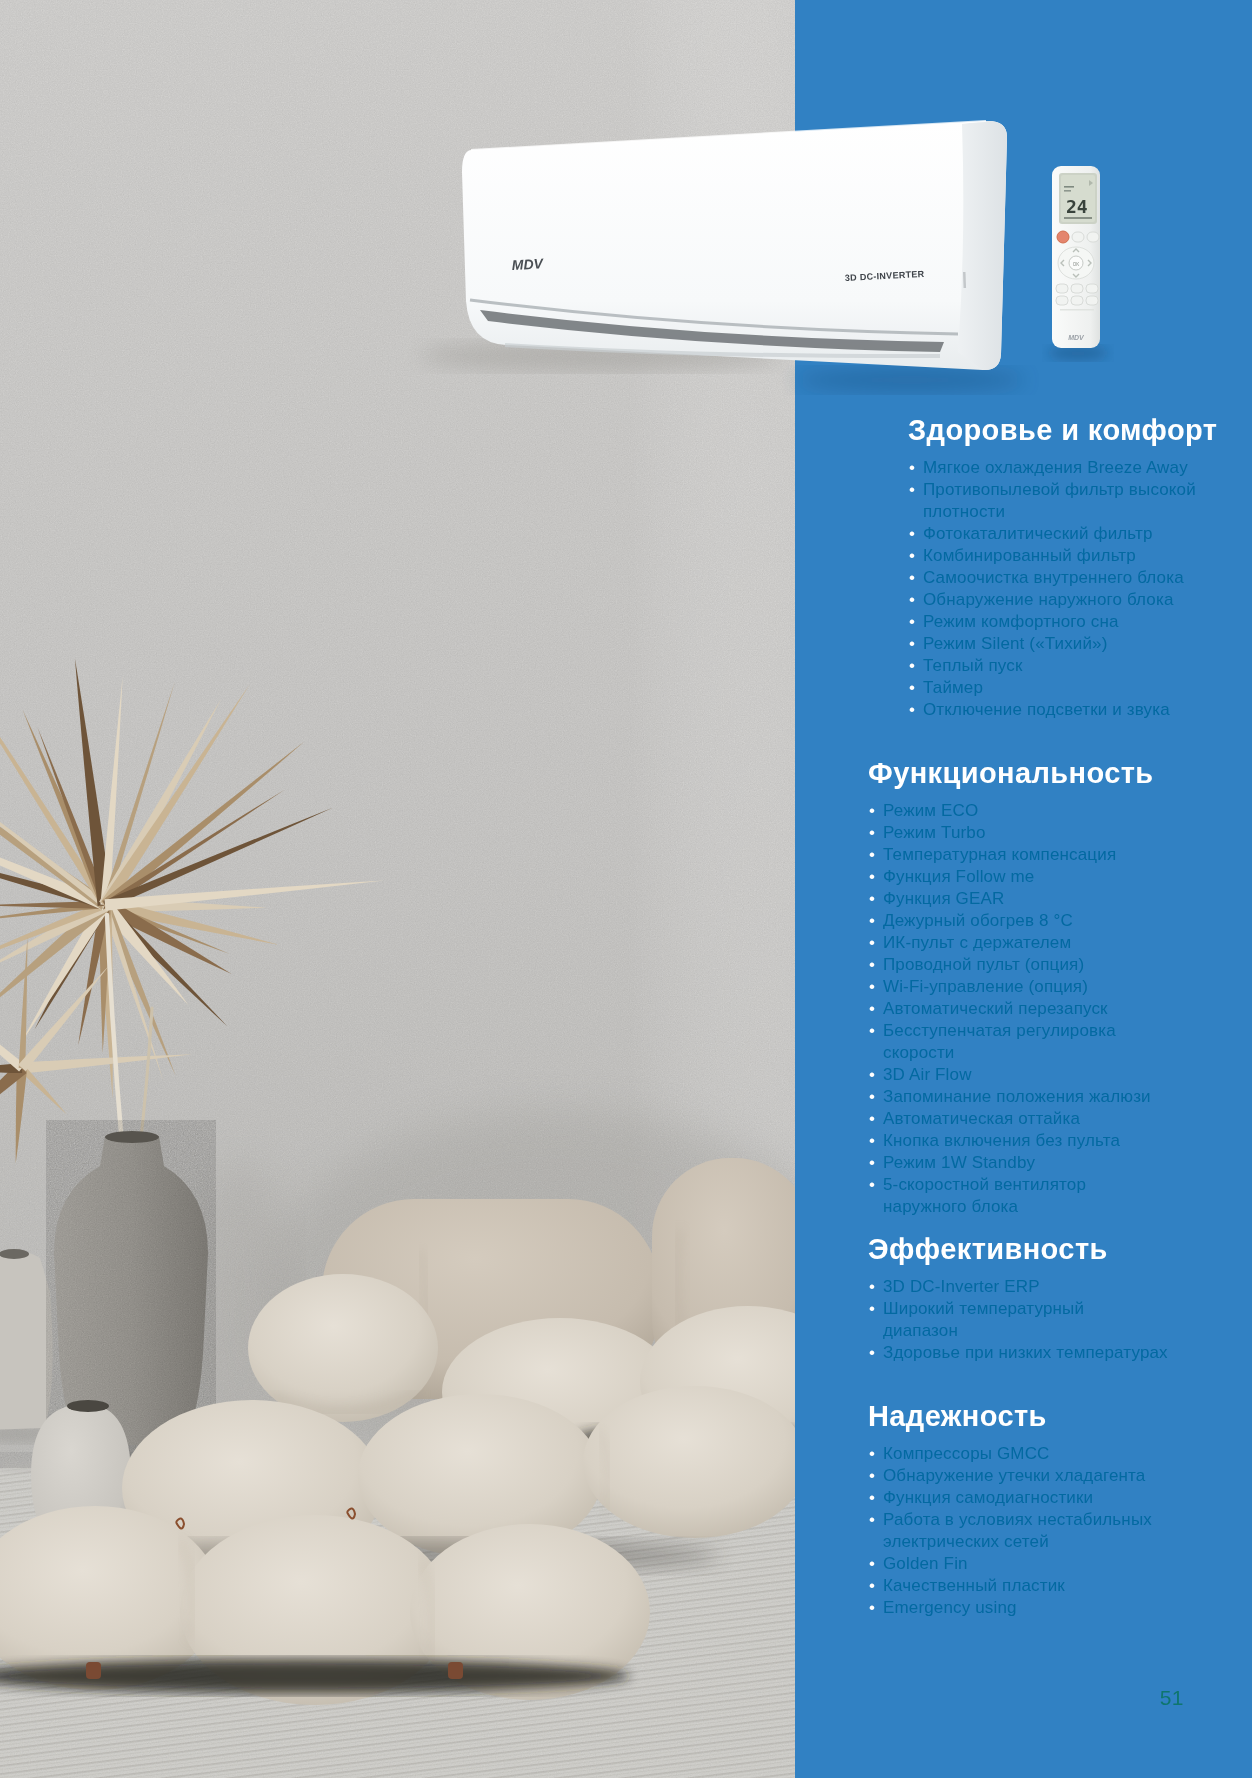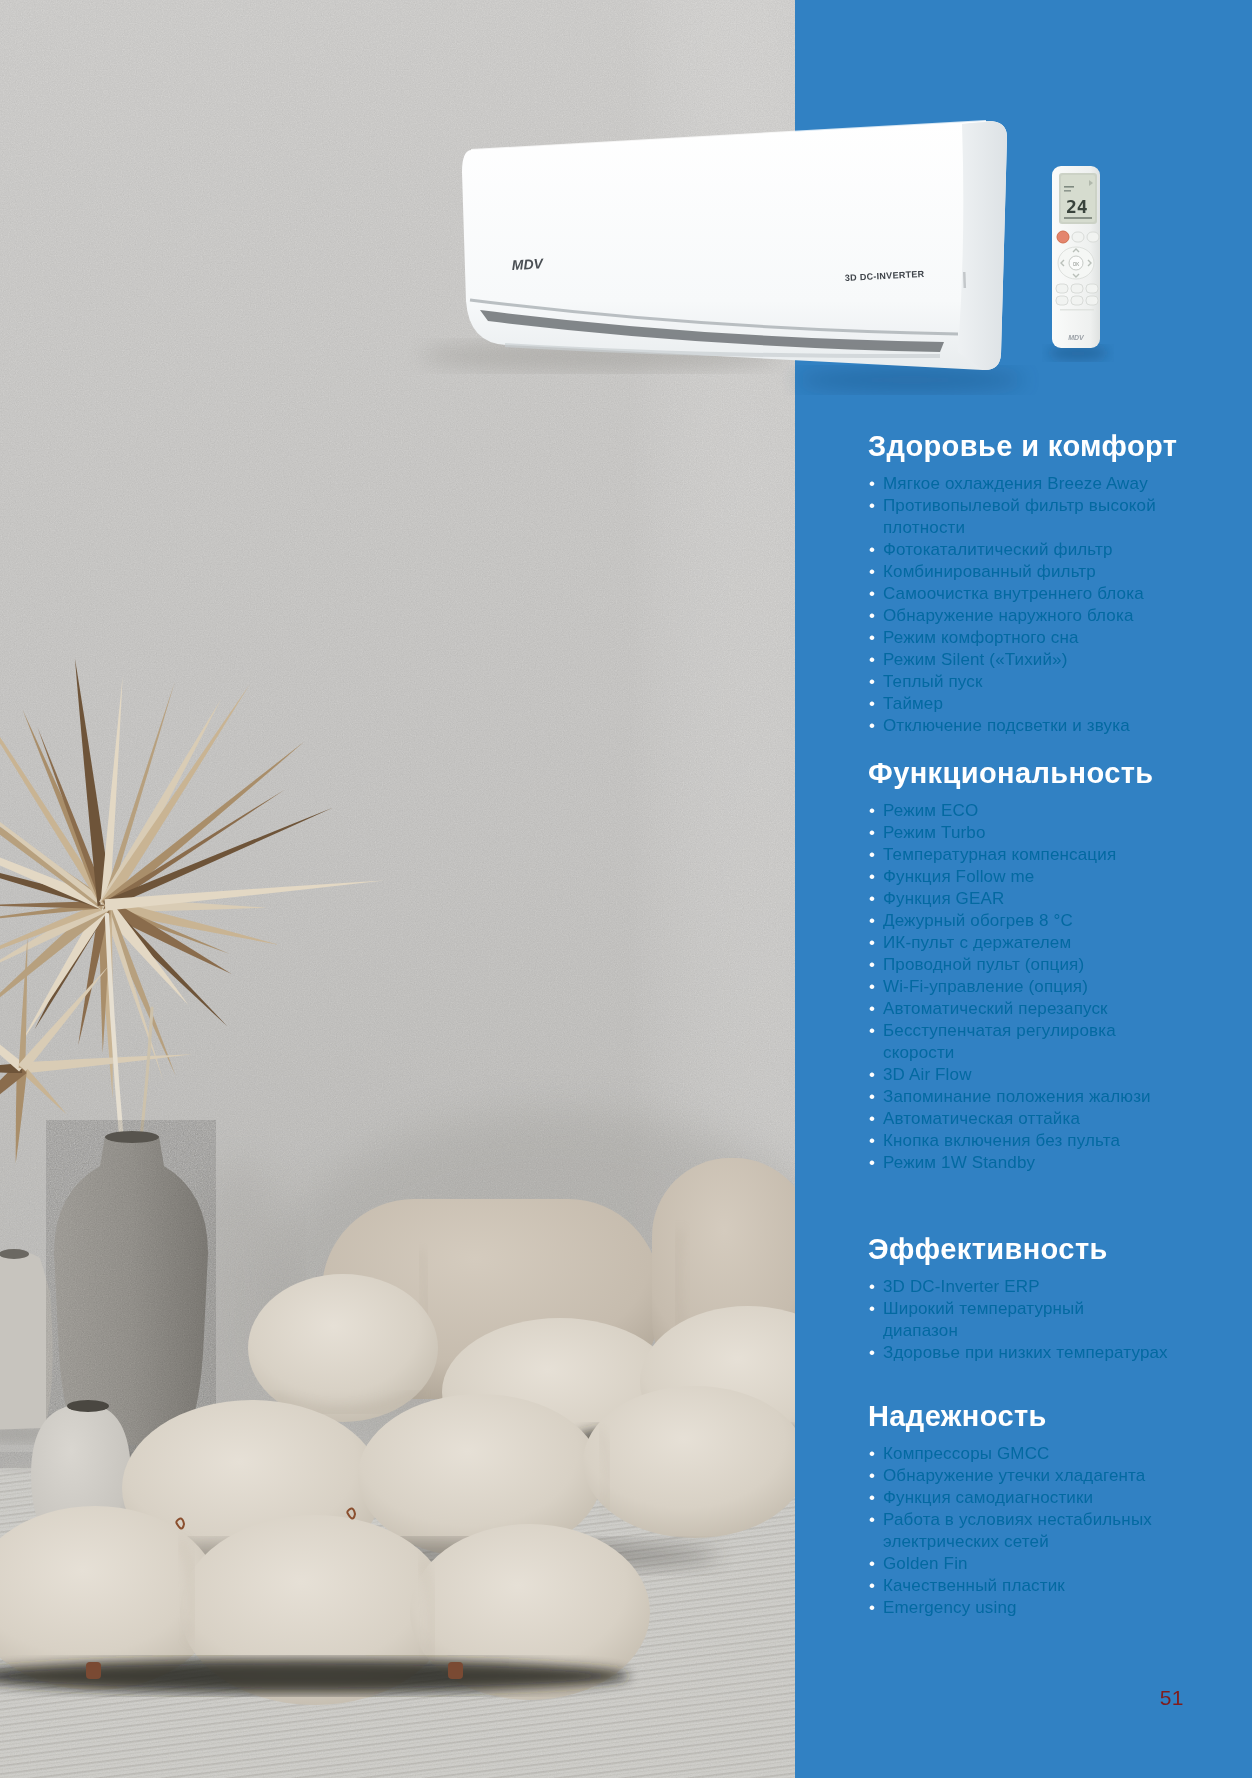--- a/index.html
+++ b/index.html
@@ -11,38 +11,38 @@
   .photo-svg{position:absolute;left:0;top:0;}
   .blue-panel{
     position:absolute;left:795px;top:0;width:457px;height:1778px;
     background:var(--accent,#3181c3);
   }
   .hero-svg{position:absolute;left:0;top:60px;}
   .features{
     position:absolute;left:868px;top:0;width:320px;height:1778px;color:#fff;
   }
   .section{position:absolute;left:0;width:320px;}
-  .section:nth-of-type(1){top:430px;}
+  .section:nth-of-type(1){top:414px;margin-left:40px;}
   .section:nth-of-type(2){top:757px;}
   .section:nth-of-type(3){top:1233px;}
   .section:nth-of-type(4){top:1400px;}
   .section h2{
     margin:0 0 10px 0;font-size:29px;line-height:1.15;font-weight:700;
     letter-spacing:.4px;color:#fff;
   }
   .section ul{list-style:none;margin:0;padding:0;}
   .section li{
     position:relative;padding-left:15px;font-size:17px;line-height:22px;
     letter-spacing:.15px;white-space:pre-line;color:#0369a1;
   }
   .section li::before{
     content:"•";position:absolute;left:1px;top:0;color:#fff;
   }
   .page-number{
-    position:absolute;top:1686px;right:68px;font-size:21px;color:#7f1d1d;
+    position:absolute;top:1686px;right:68px;font-size:21px;color:#0f766e;
     letter-spacing:.5px;
   }
 </style>
 </head>
 <body style="--accent: #3181c3;">
 
 <svg class="photo-svg" width="795" height="1778" viewBox="0 0 795 1778">
   <defs>
     <linearGradient id="wallGrad" x1="0" y1="0" x2="0" y2="1">
       <stop offset="0" stop-color="#dcdbd9"></stop>
@@ -353,20 +353,22 @@
           <li>3D Air Flow</li>
 
           <li>Запоминание положения жалюзи</li>
 
           <li>Автоматическая оттайка</li>
 
           <li>Кнопка включения без пульта</li>
 
           <li>Режим 1W Standby</li>
 
+          <li>5-скоростной вентилятор
+наружного блока</li>
         </ul>
     </div>
 
     <div class="section">
       <h2>Эффективность</h2>
       <ul>
 
           <li>3D DC-Inverter ERP</li>
 
           <li>Широкий температурный

